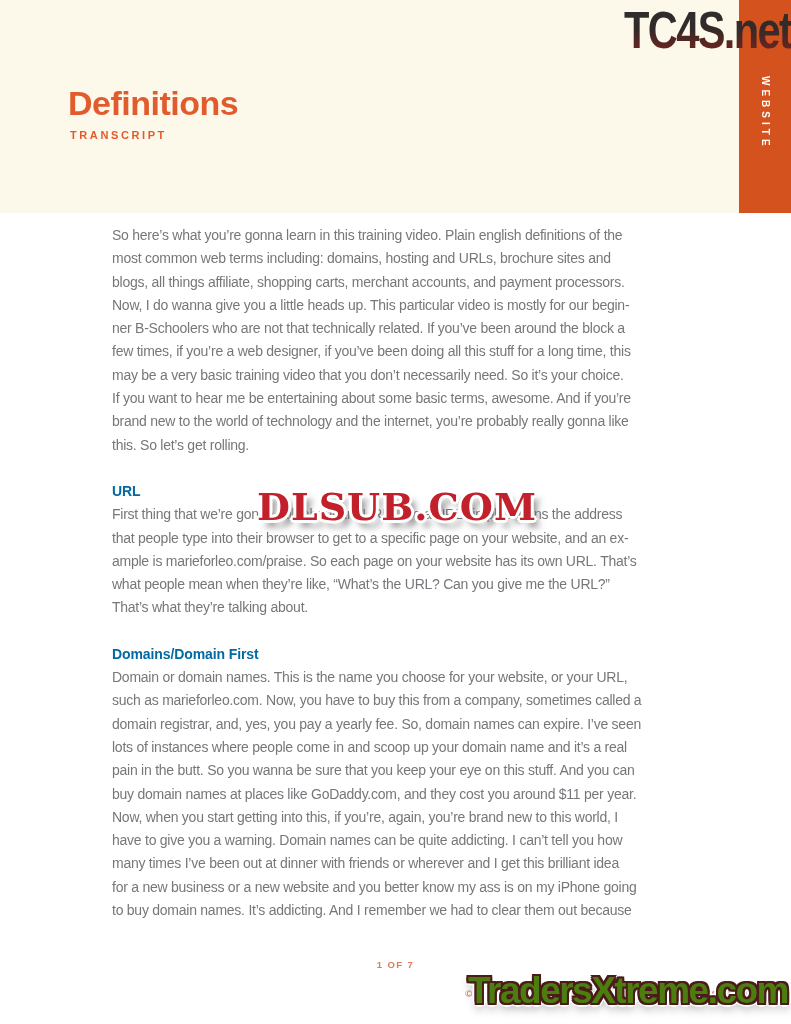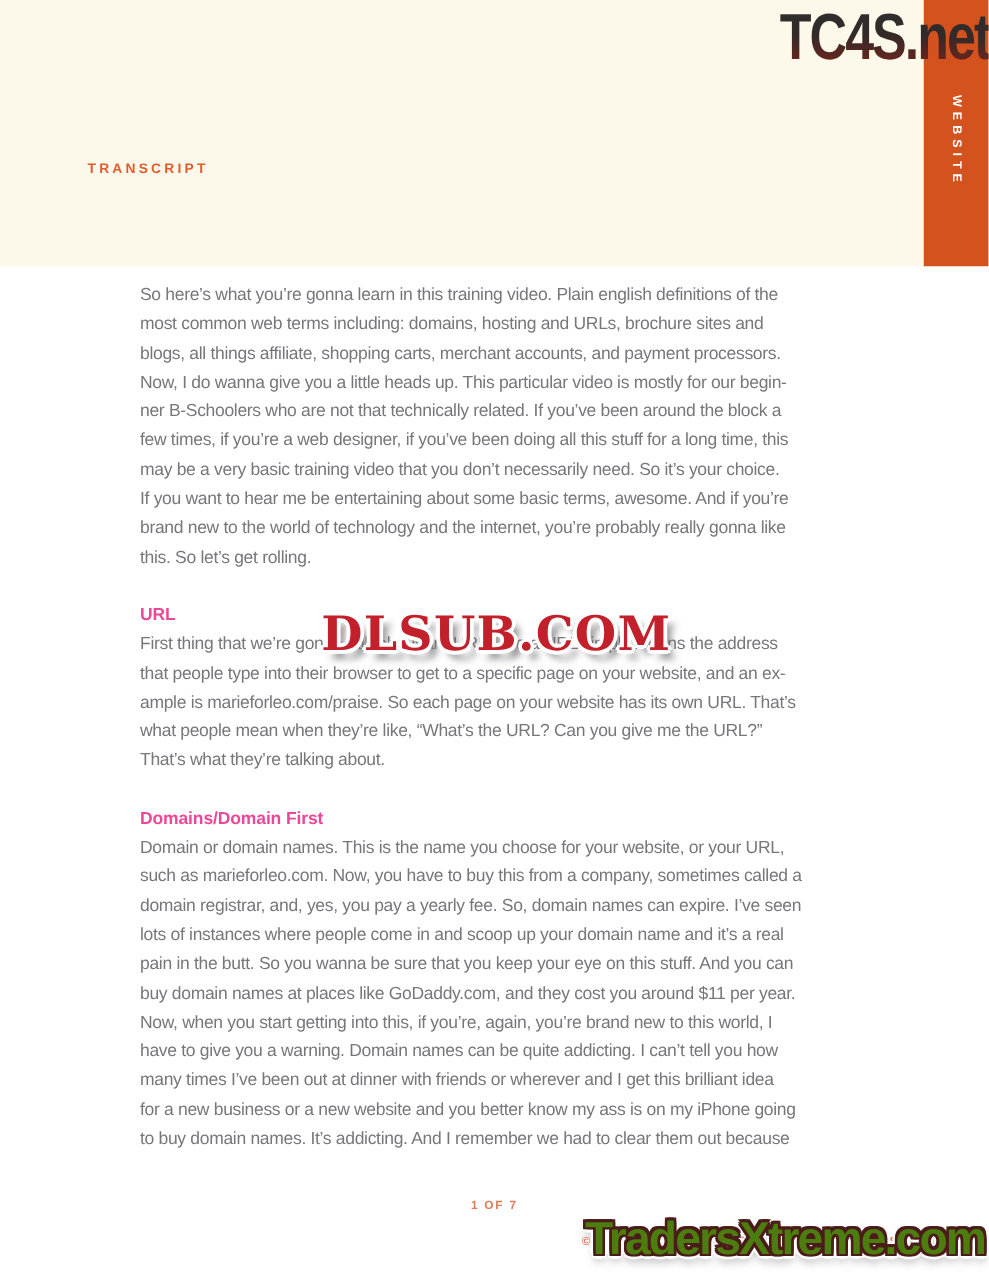--- a/index.html
+++ b/index.html
@@ -72,21 +72,21 @@
     color: #77777b;
   }
   .doc-section { margin: 0; }
   .doc-section + .doc-section { margin-top: 23px; }
   .section-heading {
     margin: 0;
     font-size: 14px;
     line-height: 23.3px;
     font-weight: bold;
     letter-spacing: -0.1px;
-    color: #ec4899;
+    color: #0369a1;
   }
 
   
   .page-number {
     position: absolute;
     top: 959px; left: 0;
     width: 791px;
     text-align: center;
     font-size: 9.5px;
     font-weight: bold;
@@ -152,20 +152,21 @@
       0 6px 8px rgba(60,60,60,0.5);
     z-index: 30;
   }
 </style>
 </head>
 <body>
 
 <div class="page">
 
   <div class="header-band">
+    <h1 class="page-title">Definitions</h1>
     <div class="page-subtitle">TRANSCRIPT</div>
   </div>
 
   <div class="side-tab">
     <span class="side-tab-label">WEBSITE</span>
   </div>
 
   <div class="content">
 
     <section class="doc-section">

